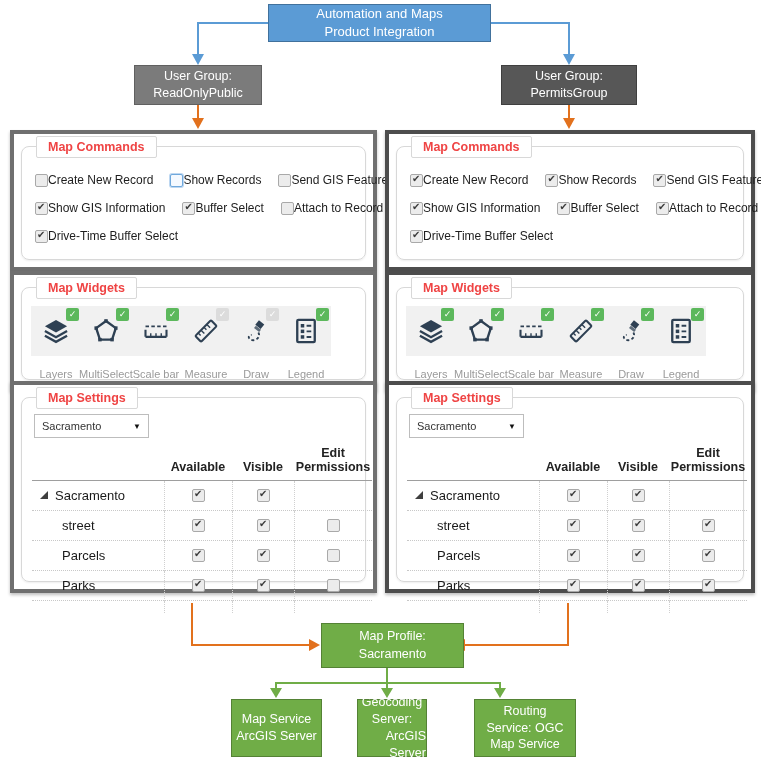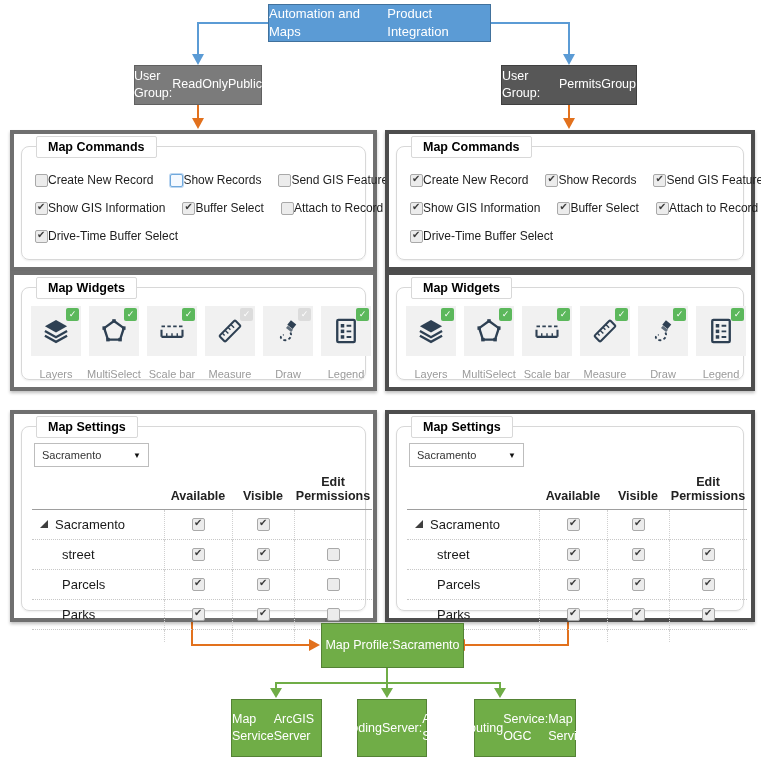--- a/index.html
+++ b/index.html
@@ -20,60 +20,60 @@
   
   svg.connectors{position:absolute;left:0;top:0;z-index:1;pointer-events:none}
   .ln{fill:none;stroke-width:2px}
   .ln.blue{stroke:var(--accent_blue)}
   .ln.orange{stroke:var(--accent_orange)}
   .ln.green{stroke:var(--accent_green)}
   .ah.blue{fill:var(--accent_blue)}
   .ah.orange{fill:var(--accent_orange)}
   .ah.green{fill:var(--accent_green)}
   
-  .node{position:absolute;z-index:2;display:flex;flex-direction:row;align-items:center;
-        justify-content:center;text-align:left;color:#fff;line-height:1.4}
+  .node{position:absolute;z-index:2;display:flex;flex-direction:column;align-items:center;
+        justify-content:center;text-align:right;color:#fff;line-height:1.4}
   .node .l{display:block}
   #title-box{left:268px;top:4px;width:223px;height:38px;font-size:13px;
     background:var(--accent_blue);border:1px solid var(--accent_blue_dark)}
   #ug-left{left:134px;top:65px;width:128px;height:40px;font-size:12.5px;
     background:var(--gray_left);border:1px solid var(--gray_left_border)}
   #ug-right{left:501px;top:65px;width:136px;height:40px;font-size:12.5px;
     background:var(--gray_right);border:1px solid var(--gray_right_border)}
   #profile-box{left:321px;top:623px;width:143px;height:45px;font-size:12.5px;
     background:var(--accent_green);border:1px solid var(--accent_green_dark)}
   .service{top:699px;height:58px;font-size:12.5px;line-height:1.35;
     background:var(--accent_green);border:1px solid var(--accent_green_dark)}
   #service-1{left:231px;width:91px}
   #service-2{left:357px;width:70px}
   #service-3{left:474px;width:102px}
   
   .panel{position:absolute;z-index:2;background:#fff;box-shadow:0 2px 3px rgba(0,0,0,.25)}
   .panel.left{left:10px;width:367px;border:4px solid var(--panel_border_left)}
   .panel.right{left:385px;width:370px;border:4px solid var(--panel_border_right)}
   .panel.commands{top:130px;height:141px}
   .panel.widgets{top:271px;height:120px}
-  .panel.settings{top:410px;height:212px}
+  .panel.settings{top:381px;height:212px}
   .fieldset{position:relative;margin:12px 7px 7px;border:1px solid #D8D8D8;border-radius:8px;
     height:calc(100% - 19px);box-shadow:0 1px 2px rgba(0,0,0,.07)}
   .legend-tab{position:absolute;top:-11px;left:14px;background:#fff;border:1px solid #D8D8D8;
-    border-radius:2px;padding:3px 11px;font-size:12.5px;font-weight:bold;color:#000000;white-space:nowrap}
+    border-radius:2px;padding:3px 11px;font-size:12.5px;font-weight:bold;color:#ef4444;white-space:nowrap}
   
   .cmd-rows{padding:26px 13px 0}
   .cmd-row{display:flex;gap:17px;margin-bottom:14px;flex-wrap:nowrap}
   .cmd{display:inline-flex;align-items:center;white-space:nowrap;cursor:default}
   .cmd-label{font-size:12px;color:#1d1d1d}
   .cb{width:13px;height:13px;flex:0 0 13px;border:1px solid #A9A9A9;background:#ECECEC;
       border-radius:2px;display:inline-block;position:relative}
   .cb[data-state="checked"]::after{content:"\2714";position:absolute;left:1px;top:-2px;
       font-size:10px;color:#3C3C3C}
   .cb[data-state="focus"]{border-color:#6FA8DC;box-shadow:0 0 0 1px #BDD7F1;background:#F4F9FF}
   .cb[data-state="none"]{visibility:hidden}
   
-  .widget-row{display:flex;gap:8px;padding:18px 9px 0}
+  .widget-row{display:flex;padding:18px 9px 0}
   .widget{display:flex;flex-direction:column;align-items:center;width:50px}
   .tile{position:relative;width:50px;height:50px;background:#F1F1F1;display:flex;
         align-items:center;justify-content:center}
   .wicon{color:var(--icon_color);width:28px;height:28px;display:block}
   .wicon svg{width:28px;height:28px;display:block}
   .wbadge{position:absolute;top:2px;right:2px;width:13px;height:13px;border-radius:2px;
         color:#fff;font-size:9px;line-height:13px;text-align:center}
   .wbadge::after{content:"\2713"}
   .wbadge[data-state="on"]{background:var(--check_green)}
   .wbadge[data-state="off"]{background:#DCDCDC}

